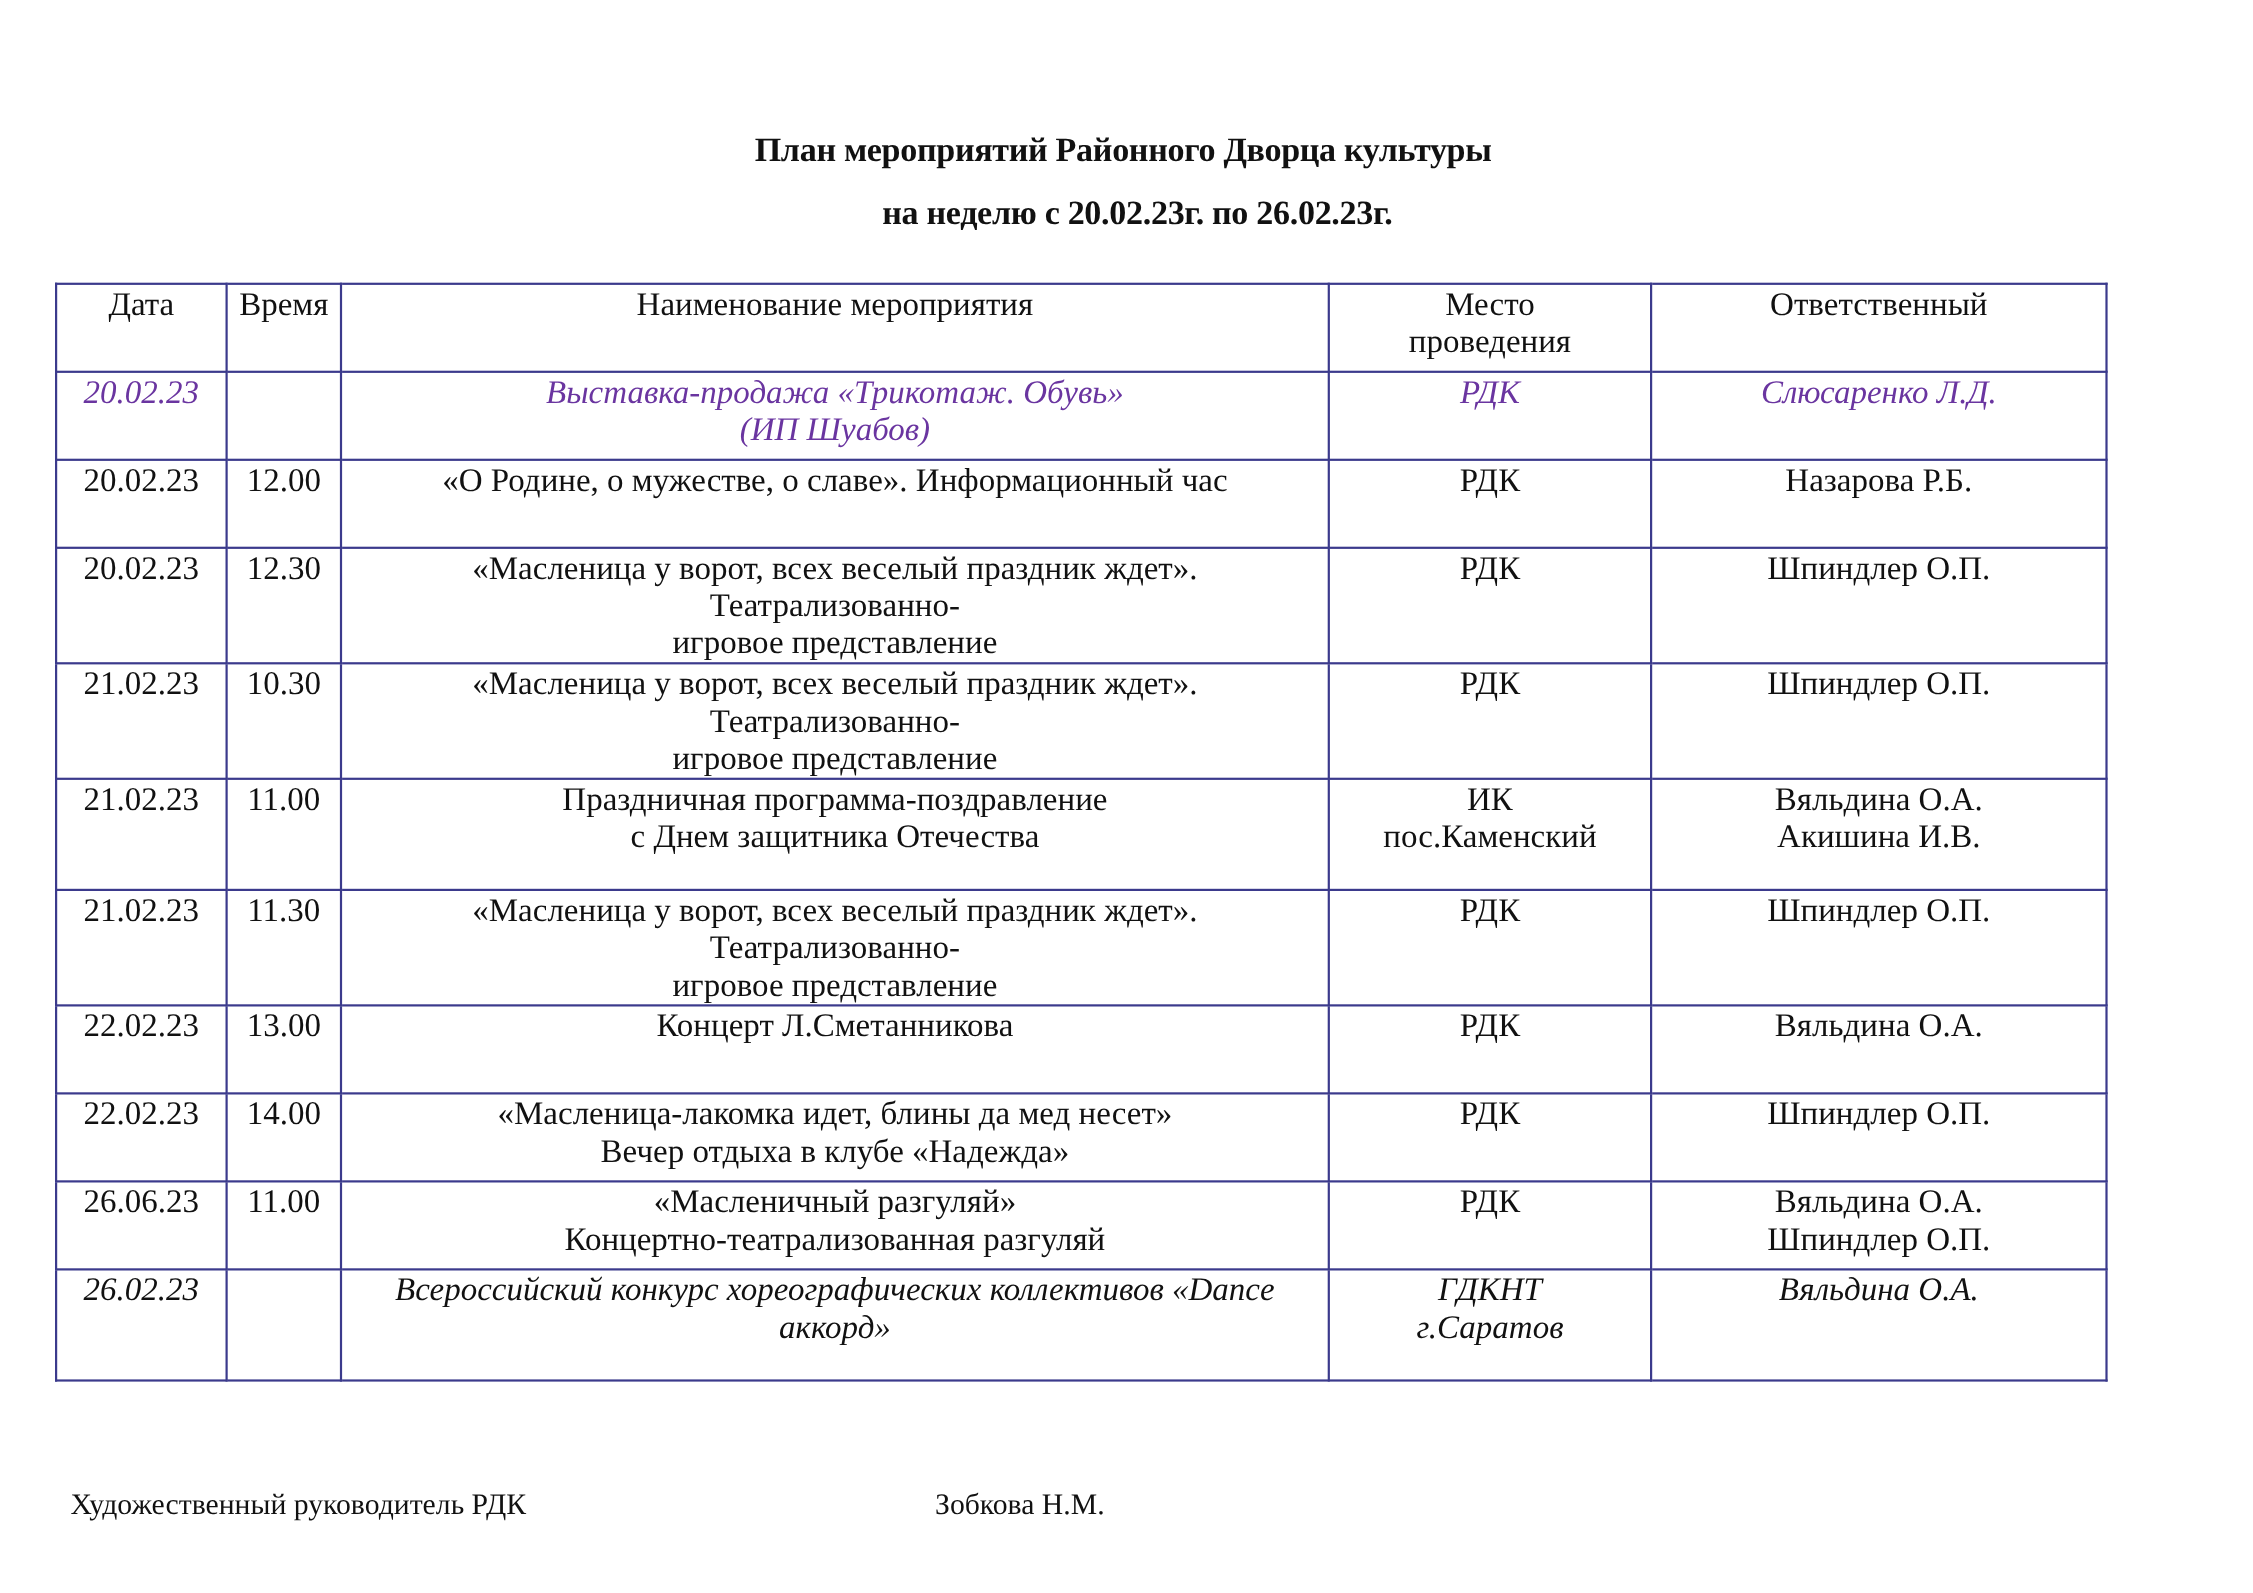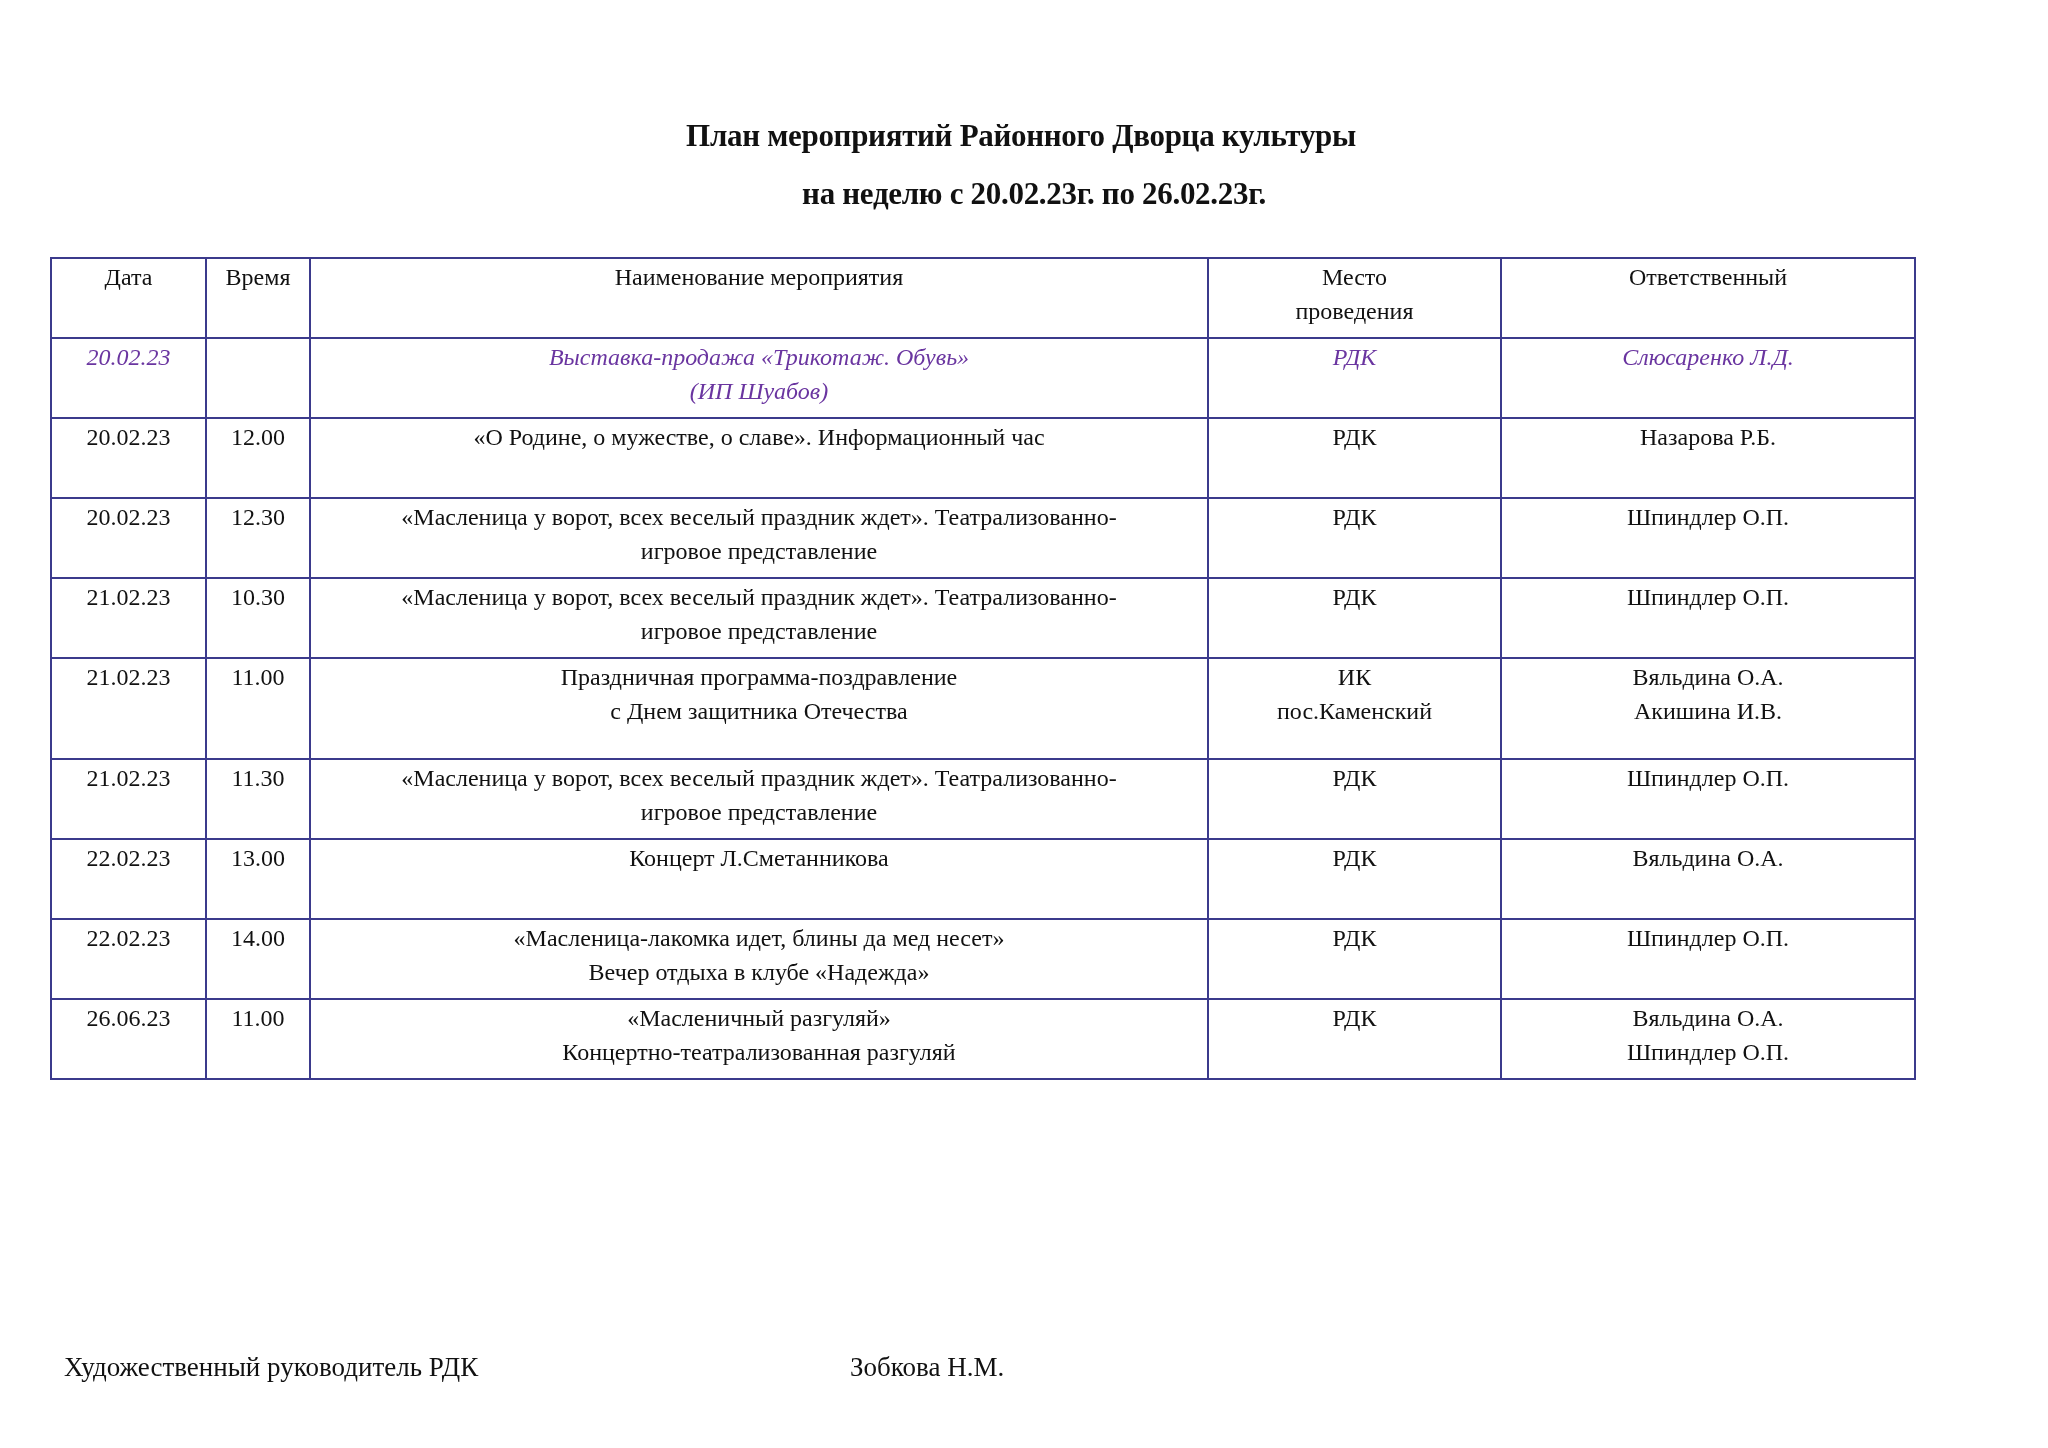--- a/index.html
+++ b/index.html
@@ -28,21 +28,21 @@
   .title.l1 { top: 118px; left: -3px; }
   .title.l2 { top: 176px; left: 10px; }
 
   table.plan {
     position: absolute;
     left: 50px;
     top: 257px;
     width: 1864px;
     border-collapse: collapse;
     table-layout: fixed;
-    font-size: 24px;
+    font-size: 30px;
     line-height: 34px;
   }
   table.plan td, table.plan th {
     border: 2px solid #3b3a8c;
     vertical-align: top;
     text-align: center;
     padding: 1px 8px 0 8px;
     font-weight: normal;
   }
   table.plan th { height: 77px; }
@@ -196,17 +196,30 @@
         <span class="line">«Масленичный разгуляй»</span>
         <span class="line">Концертно-театрализованная разгуляй</span>
       </td>
       <td>РДК</td>
       <td>
         <span class="line">Вяльдина О.А.</span>
         <span class="line">Шпиндлер О.П.</span>
       </td>
     </tr>
 
+    <tr class="h102 ibold">
+      <td>26.02.23</td>
+      <td></td>
+      <td>
+        <span class="line">Всероссийский конкурс хореографических коллективов «Dance</span>
+        <span class="line">аккорд»</span>
+      </td>
+      <td>
+        <span class="line">ГДКНТ</span>
+        <span class="line">г.Саратов</span>
+      </td>
+      <td>Вяльдина О.А.</td>
+    </tr>
   </tbody>
 </table>
 
 <div class="footer left">Художественный руководитель РДК</div>
 <div class="footer right">Зобкова Н.М.</div>
 
 </body></html>

